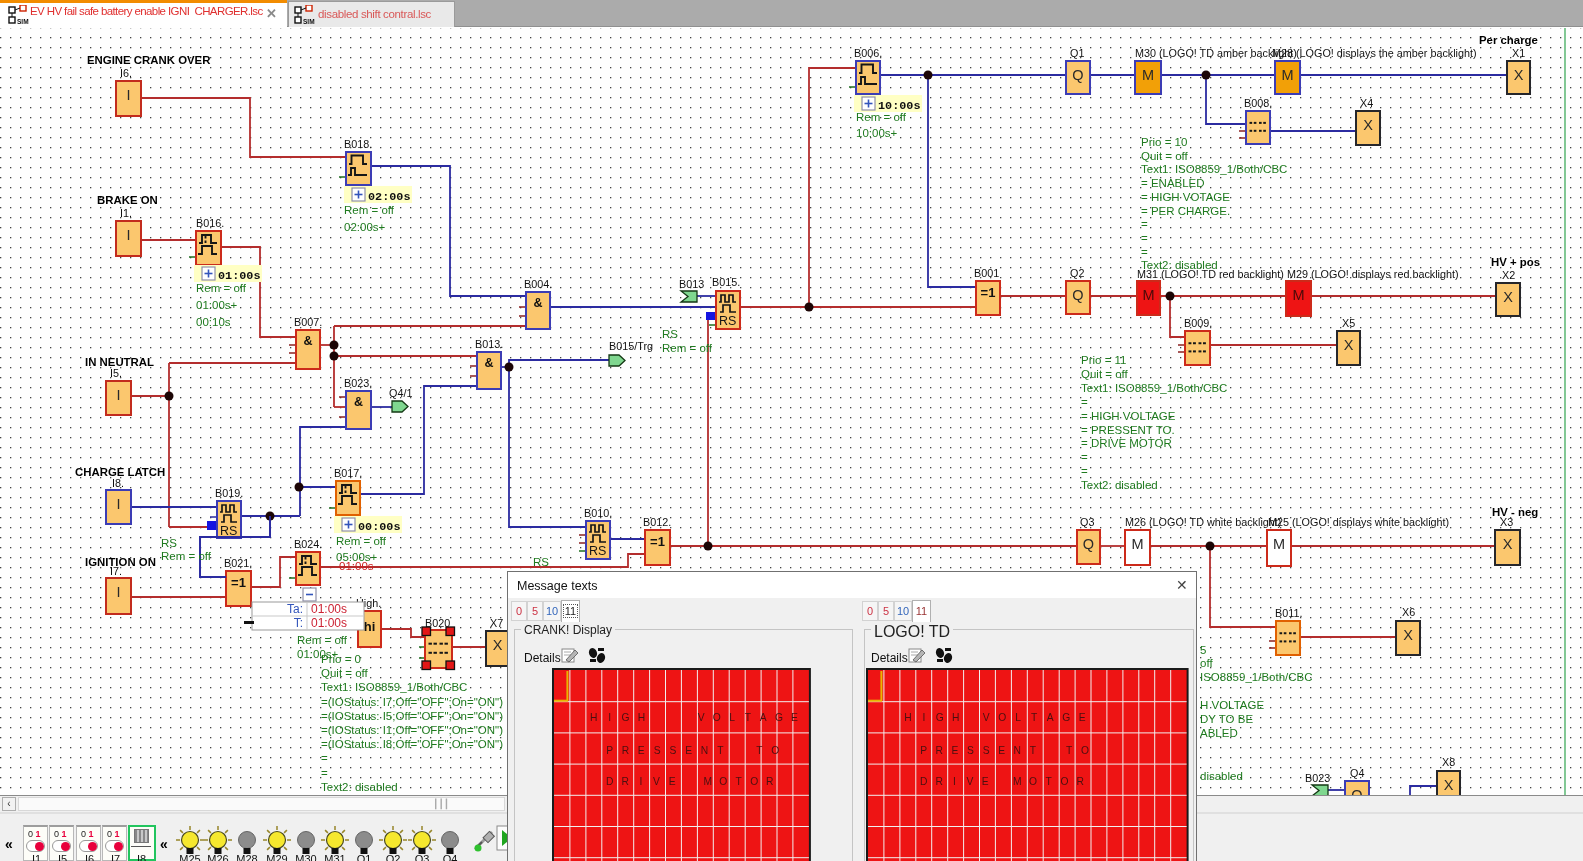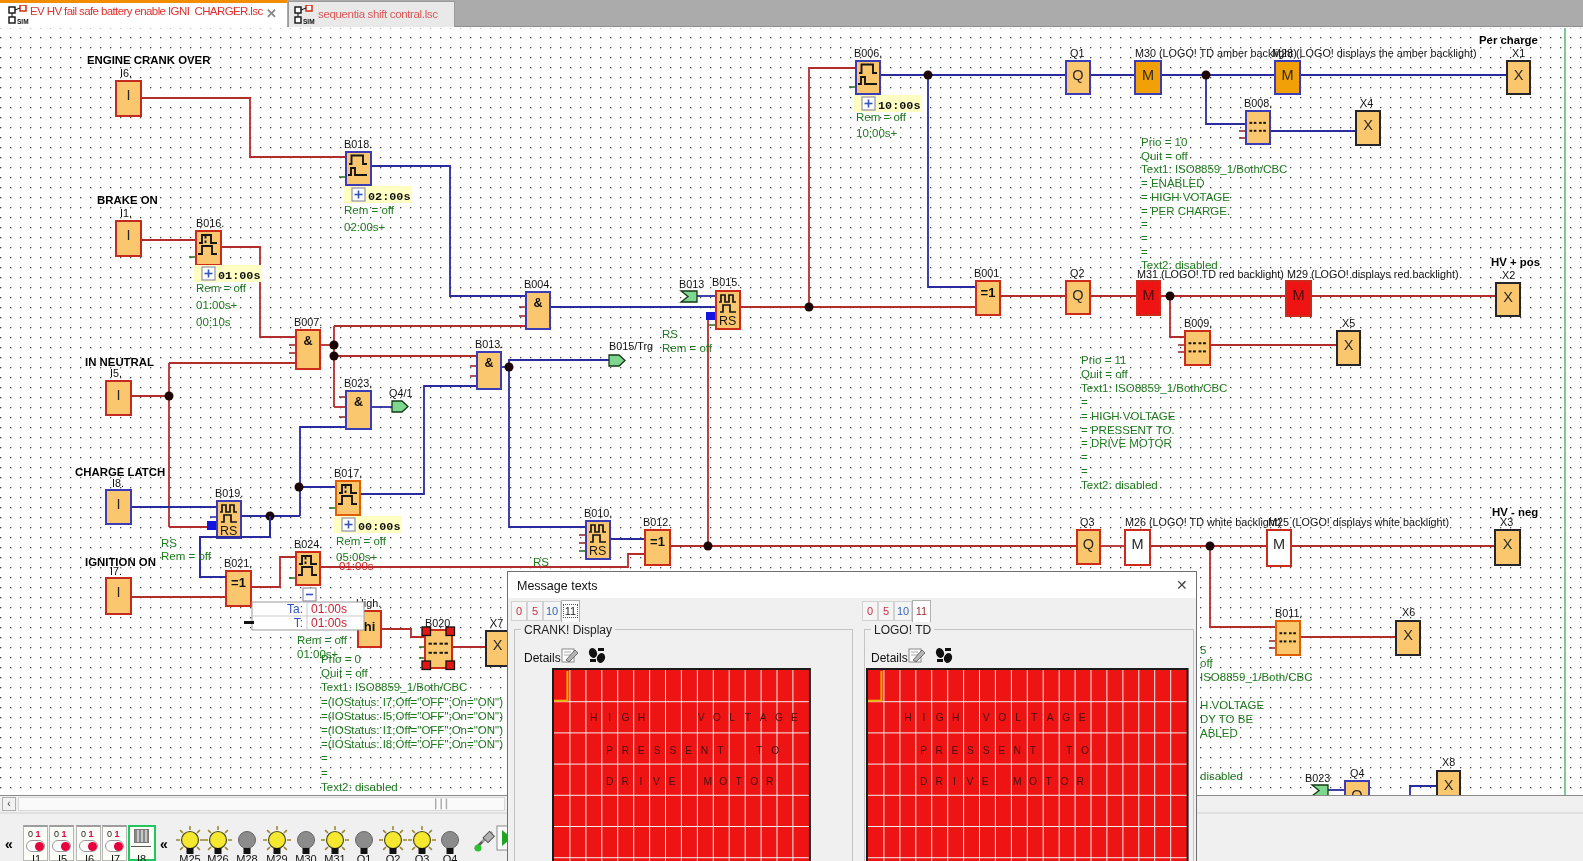--- a/index.html
+++ b/index.html
@@ -526,21 +526,21 @@
 <div class="abs" style="left:19px;top:29px;width:16px;height:20px;background:#f5f5f5;border:1px solid #d2d2d2;text-align:center;font-size:11px;line-height:19px;color:#cc3344">5</div>
 <div class="abs" style="left:35px;top:29px;width:18px;height:20px;background:#f5f5f5;border:1px solid #d2d2d2;text-align:center;font-size:11px;line-height:19px;color:#3366bb">10</div>
 <div class="abs" style="left:53px;top:28px;width:19px;height:22px;background:#fff;border:1px solid #b0b0b0;border-bottom:none;text-align:center;font-size:11px;line-height:20px;color:#222"><span style="outline:1px dotted #555;padding:0 1px">11</span></div>
 <div class="abs" style="left:354px;top:29px;width:16px;height:20px;background:#f5f5f5;border:1px solid #d2d2d2;text-align:center;font-size:11px;line-height:19px;color:#cc3344">0</div>
 <div class="abs" style="left:370px;top:29px;width:16px;height:20px;background:#f5f5f5;border:1px solid #d2d2d2;text-align:center;font-size:11px;line-height:19px;color:#cc3344">5</div>
 <div class="abs" style="left:386px;top:29px;width:18px;height:20px;background:#f5f5f5;border:1px solid #d2d2d2;text-align:center;font-size:11px;line-height:19px;color:#3366bb">10</div>
 <div class="abs" style="left:404px;top:28px;width:19px;height:22px;background:#fff;border:1px solid #b0b0b0;border-bottom:none;text-align:center;font-size:11px;line-height:20px;color:#993333">11</div>
 <div class="abs" style="left:6px;top:57px;width:339px;height:233px;border:1px solid #c4c4c4"></div>
 <div class="abs" style="left:356px;top:57px;width:330px;height:233px;border:1px solid #c4c4c4"></div>
 <div class="abs" style="left:13px;top:51px;background:#f0f0f0;padding:0 3px;font-size:12px;color:#222">CRANK! Display</div>
-<div class="abs" style="left:363px;top:51px;background:#f0f0f0;padding:0 3px;font-size:12px;color:#222">LOGO! TD</div>
+<div class="abs" style="left:363px;top:51px;background:#f0f0f0;padding:0 3px;font-size:16px;color:#222">LOGO! TD</div>
 <div class="abs" style="left:16px;top:79px;font-size:12px;color:#111">Details</div>
 <div class="abs" style="left:363px;top:79px;font-size:12px;color:#111">Details</div>
 <svg class="abs" style="left:53px;top:74px" width="55" height="18">
 <rect x="1" y="3" width="12" height="13" fill="#fff" stroke="#888"></rect>
 <line x1="3" y1="6" x2="10" y2="6" stroke="#aaa"></line>
       <line x1="3" y1="9" x2="10" y2="9" stroke="#aaa"></line>
 <polygon points="5,14 14,4 17,7 8,16" fill="#b5b5b5" stroke="#555" stroke-width="0.8"></polygon>
 <ellipse cx="32" cy="7" rx="4" ry="5" fill="#111" transform="rotate(-20 32 7)"></ellipse>
 <ellipse cx="40" cy="12" rx="4" ry="5" fill="#111" transform="rotate(20 40 12)"></ellipse>
 <rect x="29" y="13" width="6" height="3" fill="#111"></rect>
@@ -691,12 +691,12 @@
 <svg class="abs" style="left:294px;top:5px" width="22" height="20">
 <rect x="1" y="2" width="6" height="6" fill="#fff" stroke="#111" stroke-width="1.4"></rect>
 <rect x="12" y="0" width="6" height="6" fill="#fff" stroke="#cc2200" stroke-width="1.4"></rect>
 <rect x="1" y="12" width="6" height="6" fill="#fff" stroke="#111" stroke-width="1.4"></rect>
 <line x1="7" y1="5" x2="12" y2="3" stroke="#111"></line>
 <line x1="4" y1="8" x2="4" y2="12" stroke="#111"></line>
 <text x="9" y="19" font-size="6.5" font-weight="bold" fill="#111" font-family="Liberation Sans,sans-serif">SIM</text>
 </svg>
 <div class="abs" style="left:30px;top:5px;font-size:11.5px;color:#e03030;letter-spacing:-0.6px">EV HV fail safe battery enable IGNI&nbsp;&nbsp;CHARGER.lsc</div>
 <div class="abs" style="left:266px;top:6px;font-size:13px;color:#8a8a8a;font-weight:bold">✕</div>
-<div class="abs" style="left:318px;top:8px;font-size:11.5px;color:#d95858;letter-spacing:-0.35px">sequentia shift contral.lsc</div>
+<div class="abs" style="left:318px;top:8px;font-size:11.5px;color:#d95858;letter-spacing:-0.35px">disabled shift contral.lsc</div>
 </body></html>

